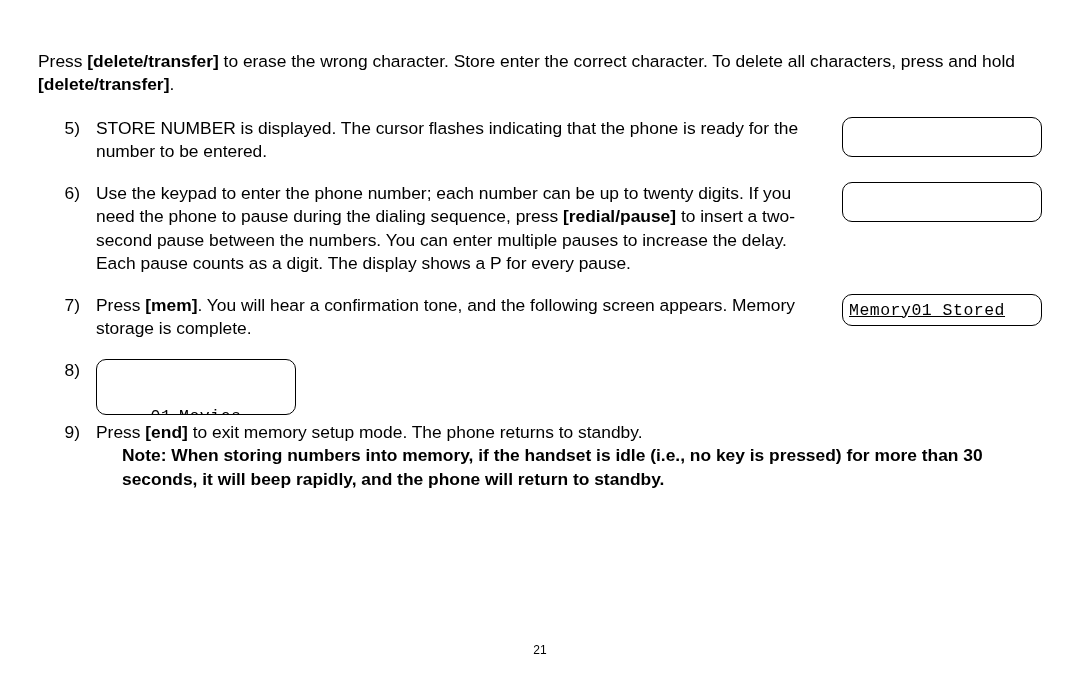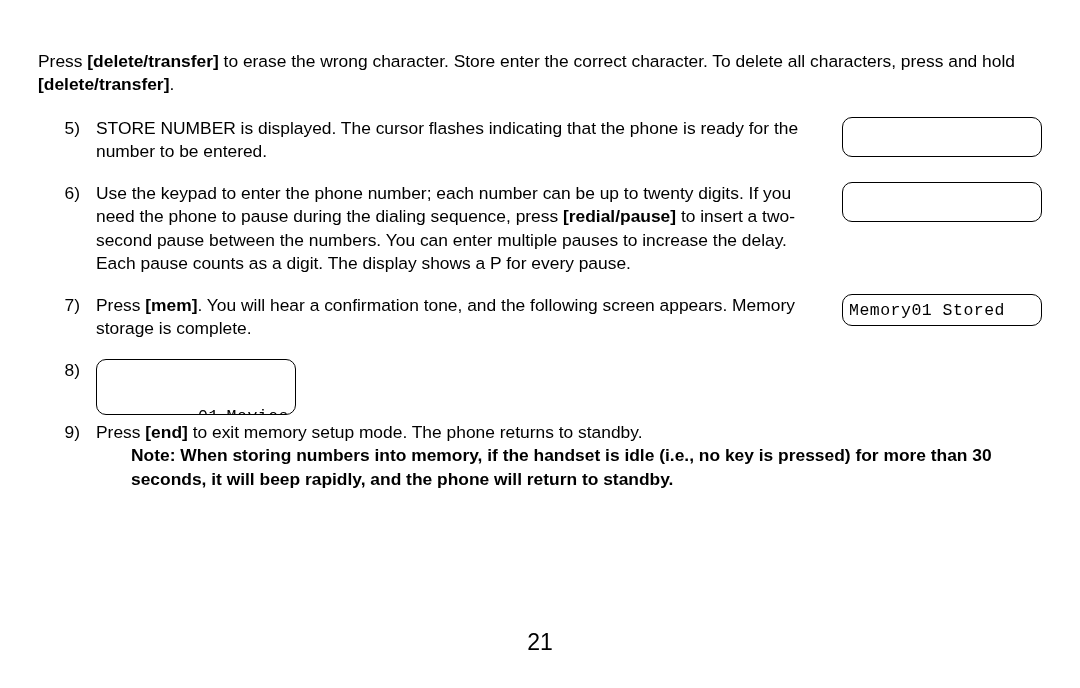--- a/index.html
+++ b/index.html
@@ -62,40 +62,41 @@
     overflow: hidden;
   }
   .lcd.big {
     height: 56px;
     padding-top: 14px;
   }
   .lcd-line {
     white-space: pre;
   }
   .lcd .leftline {
-    text-align: right;
+    text-align: center;
+    text-decoration: underline;
   }
   .bold {
     font-weight: bold;
   }
   .arrow-left, .arrow-right {
     display: inline-block;
     font-weight: bold;
   }
   .note-row {
     display: flex;
-    gap: 9px;
+    gap: 0;
   }
   .page-num {
     position: absolute;
     bottom: 30px;
     width: 100%;
     left: 0;
     text-align: center;
-    font-size: 23px;
+    font-size: 12px;
   }
   .tri {
     display:inline-block;
     font-size: 12px;
     vertical-align: baseline;
   }
 </style>
 </head>
 <body>
 

